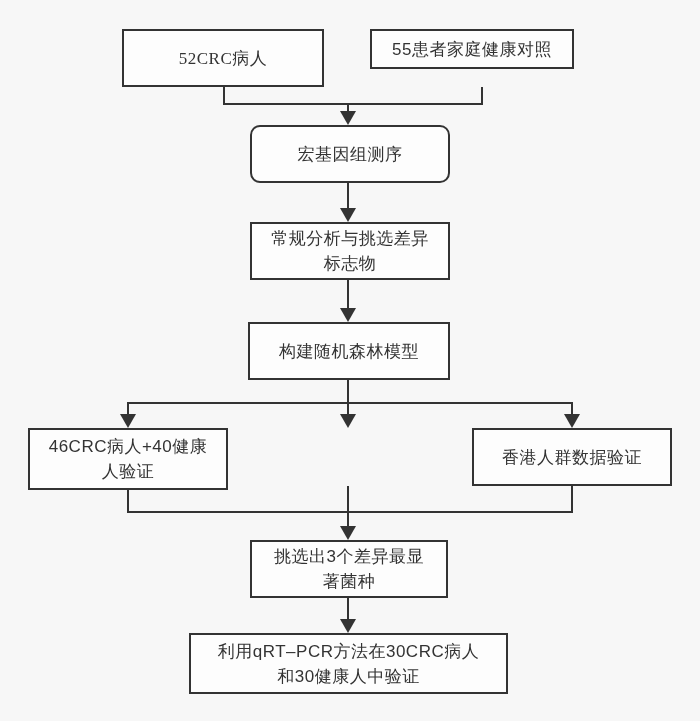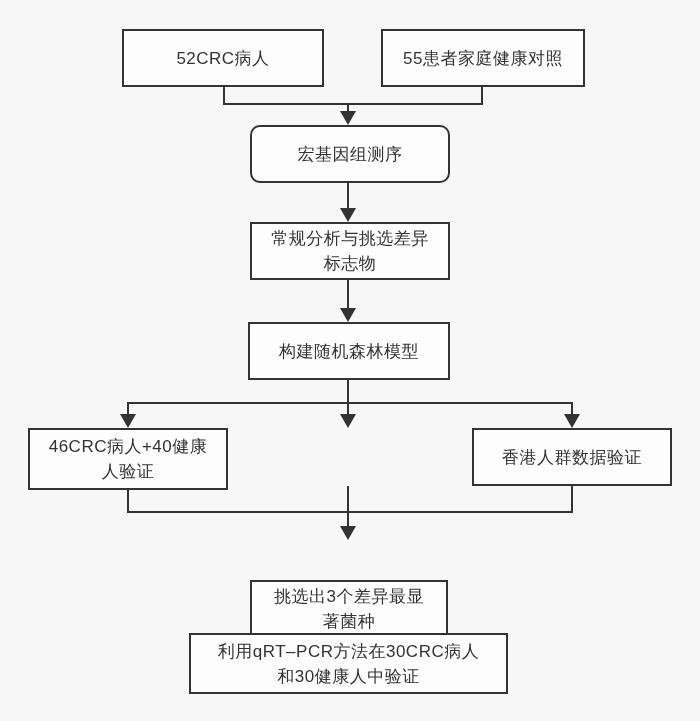--- a/index.html
+++ b/index.html
@@ -44,29 +44,29 @@
     color: var(--line);
     font-size: 17px;
     line-height: 25px;
     text-align: center;
     white-space: pre-line;
     display: flex;
     align-items: center;
     justify-content: center;
     letter-spacing: 0.5px;
   }
-  .n-crc      { left: 122px; top: 29px;  width: 202px; height: 58px; }
-  .n-family   { left: 381px; top: 29px;  width: 204px; height: 58px; }
+  .n-crc      { left: 122px; top: 29px;  width: 202px; height: 58px; font-family: Liberation Serif, serif; }
+  .n-family   { left: 370px; top: 29px;  width: 204px; height: 40px; }
   .n-seq      { left: 250px; top: 125px; width: 200px; height: 58px; border-radius: 10px; }
   .n-analysis { left: 250px; top: 222px; width: 200px; height: 58px; }
   .n-forest   { left: 248px; top: 322px; width: 202px; height: 58px; }
   .n-val46    { left: 28px;  top: 428px; width: 200px; height: 62px; }
   .n-hk       { left: 248px; top: 428px; width: 200px; height: 58px; }
   .n-fr       { left: 472px; top: 428px; width: 200px; height: 58px; }
-  .n-species  { left: 250px; top: 540px; width: 198px; height: 58px; margin-top: 40px; }
+  .n-species  { left: 250px; top: 540px; width: 198px; height: 58px; }
   .n-qrtpcr   { left: 189px; top: 633px; width: 319px; height: 61px; }
 </style>
 </head>
 <body>
 
 <div class="stage">
 
   <svg class="edges" viewBox="0 0 700 721" xmlns="http://www.w3.org/2000/svg">
 
     <g>

